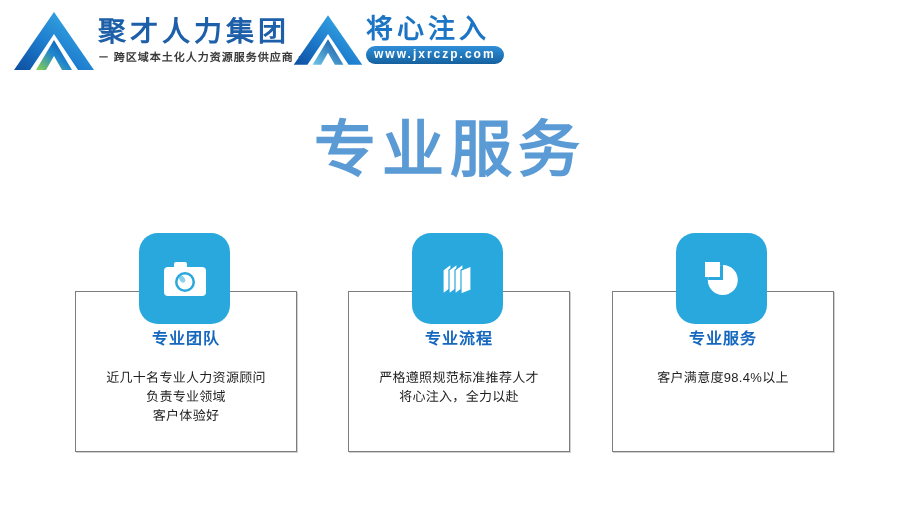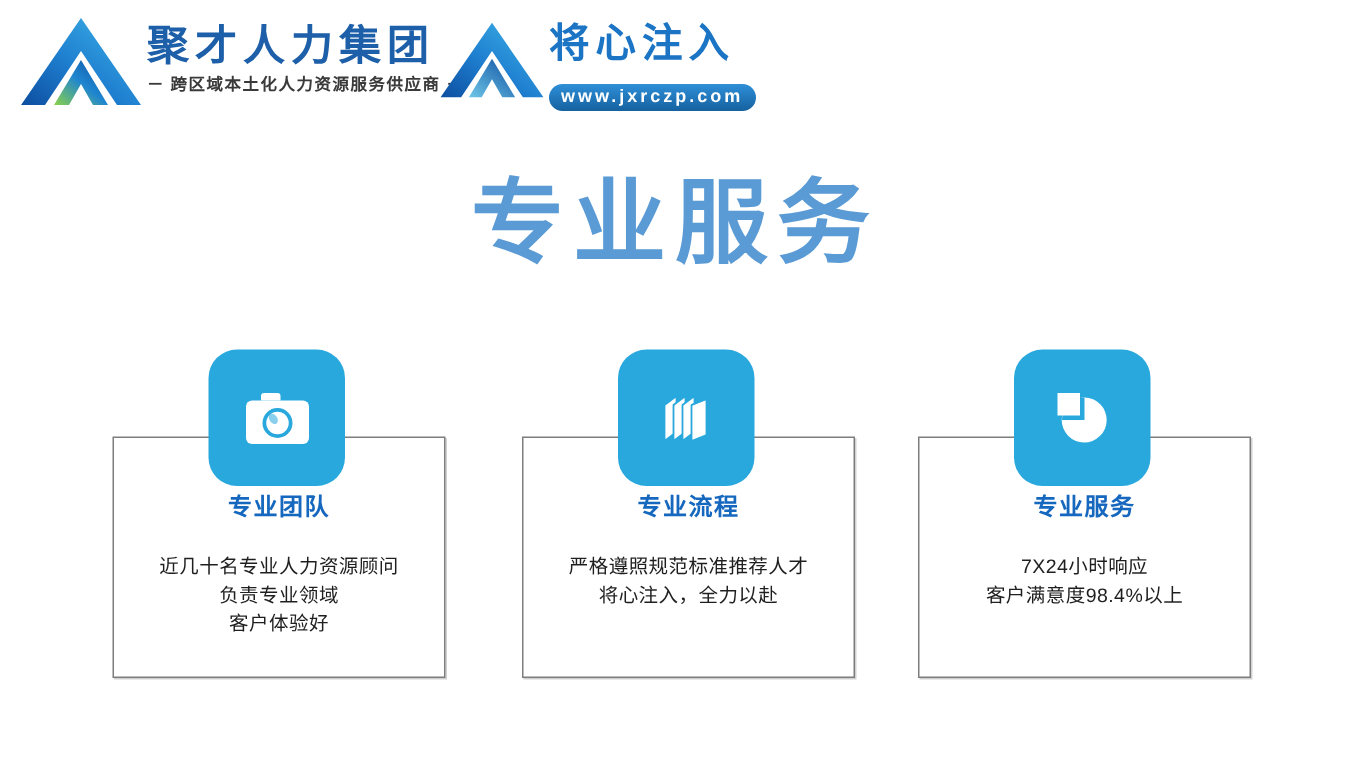--- a/index.html
+++ b/index.html
@@ -68,21 +68,21 @@
     margin-top: 8px;
     text-shadow: 0 1px 0 rgba(255,255,255,.7);
   }
   .brand-b .logo-wordmark {
     font-size: 27px;
     color: #1b74c4;
     margin-top: 4px;
   }
 
   .logo-url {
-    margin-top: 13px;
+    margin-top: 3px;
     background: linear-gradient(180deg, #2f8fd8 0%, #15619f 100%);
     border-radius: 9px;
     color: #ffffff;
     font-size: 12px;
     font-weight: bold;
     letter-spacing: 2px;
     text-align: center;
     padding: 1px 8px 2px 8px;
     white-space: nowrap;
     line-height: 1.25;
@@ -295,20 +295,19 @@
       <div class="icon-tile">
         <svg width="46" height="46" viewBox="0 0 46 46" aria-hidden="true">
           <path d="M24 9 A15 15 0 1 1 23.6 39 A15 15 0 0 1 24 9 Z" fill="#ffffff"></path>
           <path d="M24 24 L24 9 A15 15 0 0 0 9 24 Z" fill="#29a8dd"></path>
           <path d="M21 6 L21 21 L6 21 L6 6 Z" fill="#ffffff"></path>
         </svg>
       </div>
       <div class="card-text">
         <div class="card-heading">专业服务</div>
         <div class="card-body">
-          <span class="ln">7X24小时响应</span>
           <span class="ln">客户满意度98.4%以上</span>
         </div>
       </div>
     </div>
 
   </div>
 </div>
 
 </body></html>

